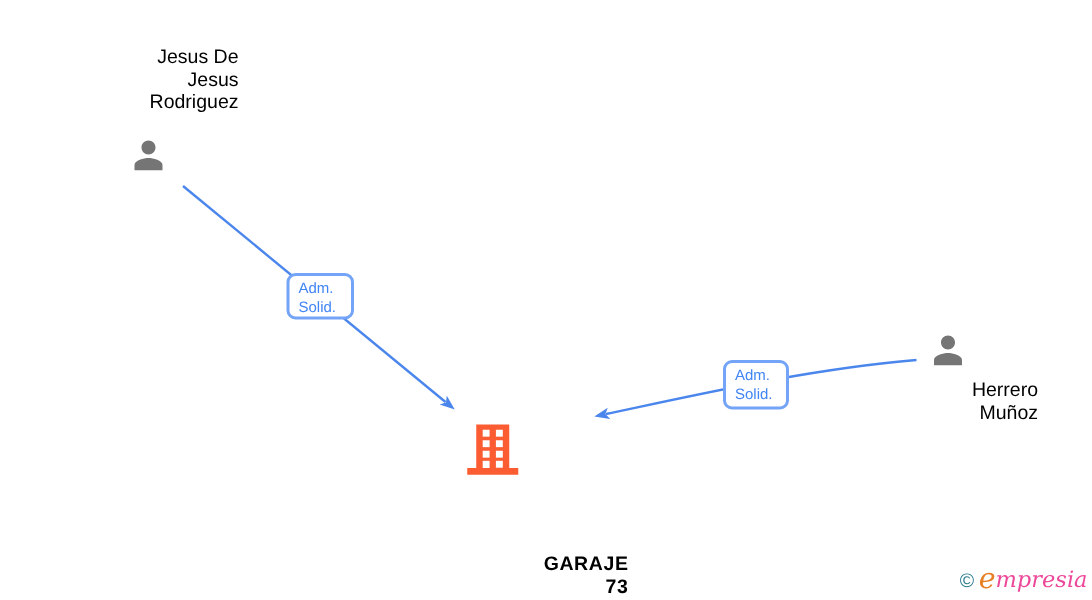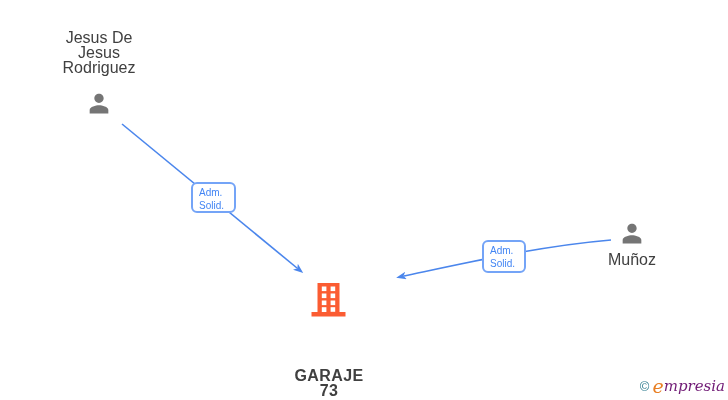--- a/index.html
+++ b/index.html
@@ -16,23 +16,23 @@
     left: 0; top: 0;
     width: 728px; height: 400px;
   }
   .edge-line {
     fill: none;
     stroke: #4b86ec;
     stroke-width: 1.6;
   }
   .node-label {
     position: absolute;
-    text-align: center;
-    color: #404040;
-    font-size: 16px;
+    text-align: right;
+    color: #000000;
+    font-size: 13px;
     line-height: 15px;
     cursor: default;
   }
   .node-label span { display: block; }
   .company-label {
     font-weight: 700;
     letter-spacing: 0.4px;
     margin-top: 47px;
   }
   .node-icon { position: absolute; }
@@ -64,21 +64,21 @@
     margin-right: 3px;
     font-family: "Liberation Sans", sans-serif;
   }
   .wm-e {
     color: #e87f24;
     font-style: italic;
     font-size: 19px;
     line-height: 19px;
   }
   .wm-rest {
-    color: #701a75;
+    color: #ec4899;
     font-style: italic;
     font-size: 15px;
     line-height: 17px;
   }
 </style>
 </head>
 <body>
 
 <div class="stage">
 
@@ -107,20 +107,21 @@
     <span>Rodriguez</span>
   </div>
   <svg class="node-icon" style="left:85px; top:89px;" width="28" height="28" viewBox="0 0 24 24">
     <path fill="#757575" d="M12 12c2.21 0 4-1.79 4-4s-1.79-4-4-4-4 1.79-4 4 1.79 4 4 4zm0 2c-2.67 0-8 1.34-8 4v3h16v-3c0-2.66-5.33-4-8-4z"></path>
   </svg>
 
   <svg class="node-icon" style="left:618px; top:219px;" width="28" height="28" viewBox="0 0 24 24">
     <path fill="#757575" d="M12 12c2.21 0 4-1.79 4-4s-1.79-4-4-4-4 1.79-4 4 1.79 4 4 4zm0 2c-2.67 0-8 1.34-8 4v3h16v-3c0-2.66-5.33-4-8-4z"></path>
   </svg>
   <div class="node-label" style="left:572px; top:252px; width:120px;">
+    <span>Herrero</span>
     <span>Muñoz</span>
   </div>
 
   <svg class="node-icon" style="left:311px; top:282px;" width="35" height="36" viewBox="0 0 35 36">
     <rect x="0.5" y="30" width="34" height="4.5" fill="#fb5c32"></rect>
     <rect x="6.5" y="1" width="22" height="30" fill="#fb5c32"></rect>
     <rect x="10.8" y="4.5" width="4.6" height="4.6" fill="#ffffff"></rect>
     <rect x="19.6" y="4.5" width="4.6" height="4.6" fill="#ffffff"></rect>
     <rect x="10.8" y="11.5" width="4.6" height="4.6" fill="#ffffff"></rect>
     <rect x="19.6" y="11.5" width="4.6" height="4.6" fill="#ffffff"></rect>

